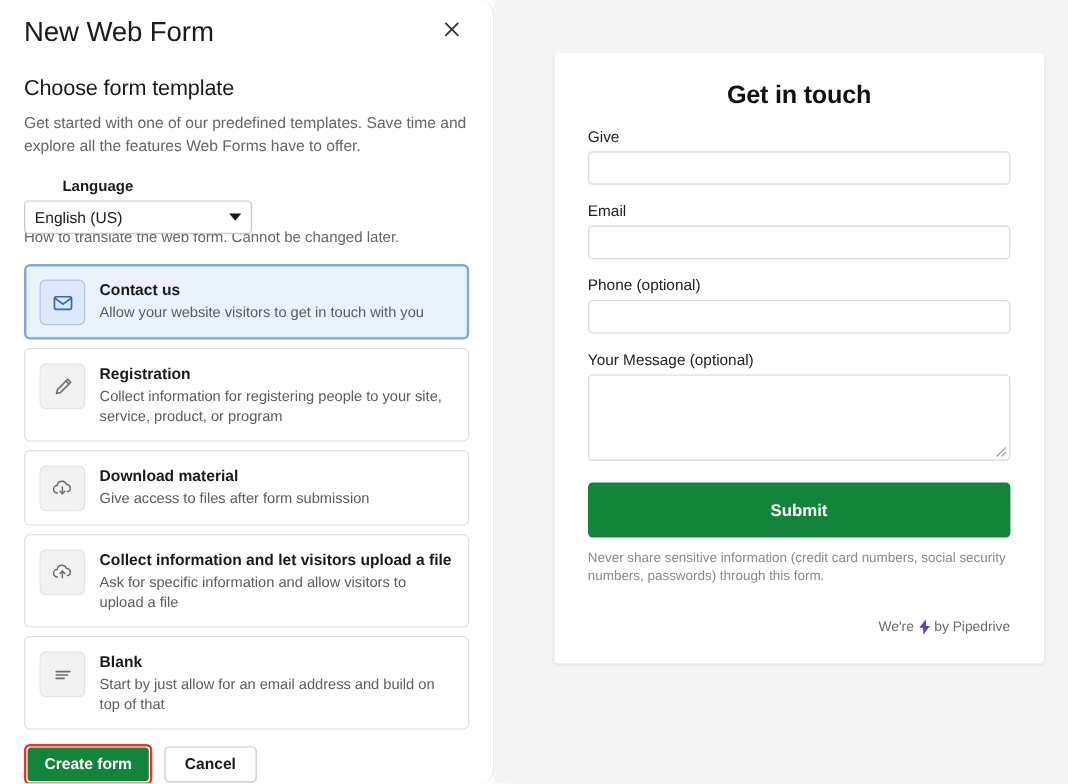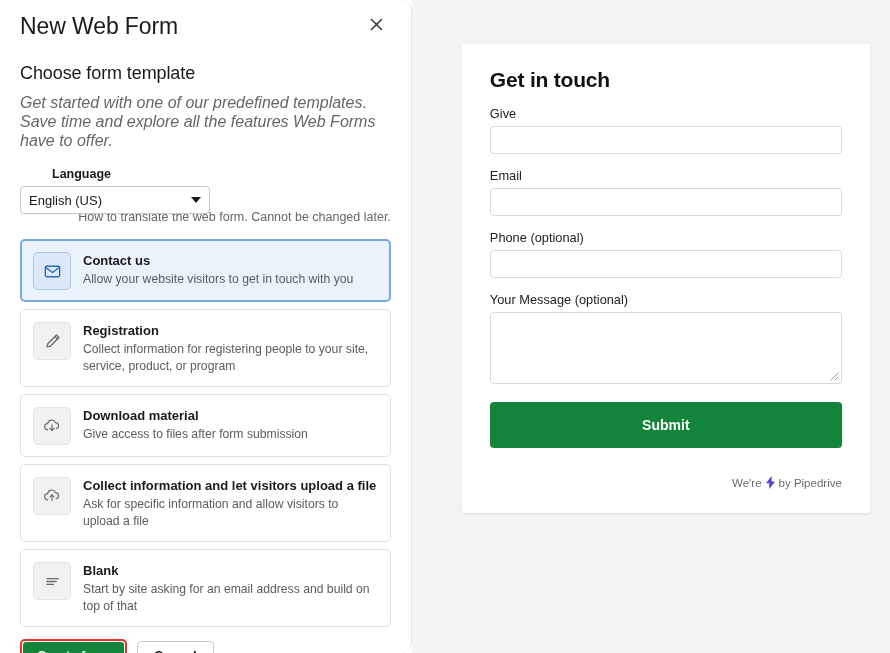--- a/index.html
+++ b/index.html
@@ -57,26 +57,25 @@
   .close-btn svg { display: block; }
 
   .section-title {
     font-size: 18px;
     font-weight: 400;
     color: #1a1a1a;
     margin: 11px 0 0 0;
     letter-spacing: -0.1px;
   }
   .section-desc {
-    font-size: 16px;
+    font-size: 13px;
     line-height: 19px;
     color: #666666;
     margin: 9px 0 0 0;
     max-width: 375px;
-    font-style: italic;
   }
 
   .field-label {
     font-size: 12.5px;
     font-weight: bold;
     color: #1a1a1a;
     margin: 17px 0 5px 0;
     padding-left: 32px;
   }
 
@@ -106,21 +105,20 @@
     border-left: 5px solid transparent;
     border-right: 5px solid transparent;
     border-top: 6px solid #1a1a1a;
     pointer-events: none;
   }
 
   .hint {
     font-size: 12.5px;
     color: #666666;
     margin: 8px 0 0 0;
-    text-align: right;
   }
 
   
   .template-list {
     margin-top: 15px;
   }
   .tpl-card {
     display: flex;
     align-items: flex-start;
     border: 1px solid #e0e0e0;
@@ -224,20 +222,21 @@
     border-radius: 3px;
     box-shadow: 0 1px 3px rgba(0,0,0,0.09);
     padding: 24px 28px 24px 28px;
   }
   .preview-title {
     font-size: 21px;
     font-weight: bold;
     color: #111111;
     margin: 0 0 14px 0;
     letter-spacing: -0.2px;
+    text-align: center;
   }
   .pv-label {
     font-size: 12.8px;
     color: #222222;
     margin: 0 0 5px 0;
   }
   .pv-input {
     width: 100%;
     height: 28px;
     border: 1px solid #d8d8d8;
@@ -380,21 +379,21 @@
       <div class="tpl-card">
         <span class="tpl-icon">
           <svg width="19" height="19" viewBox="0 0 20 20" fill="none" stroke="currentColor" stroke-width="1.4" stroke-linecap="round">
             <line x1="4" y1="7" x2="16" y2="7"></line>
             <line x1="4" y1="10" x2="14" y2="10"></line>
             <line x1="4" y1="13" x2="11" y2="13"></line>
           </svg>
         </span>
         <span class="tpl-text">
           <span class="tpl-title" style="display:block">Blank</span>
-          <span class="tpl-desc" style="display:block">Start by site asking for an email address and build on top of that</span>
+          <span class="tpl-desc" style="display:block">Start by just allow for an email address and build on top of that</span>
         </span>
       </div>
 
     </div>
 
     <div class="footer-actions">
       <span class="btn-primary-wrap">
         <button class="btn-primary">Create form</button>
       </span>
       <button class="btn-secondary">Cancel</button>
@@ -421,20 +420,21 @@
         <span class="resize-grip">
           <svg width="11" height="11" viewBox="0 0 11 11" stroke="currentColor" stroke-width="1" stroke-linecap="round">
             <line x1="10" y1="3" x2="3" y2="10"></line>
             <line x1="10" y1="7" x2="7" y2="10"></line>
           </svg>
         </span>
       </div>
 
       <button class="pv-submit">Submit</button>
 
+      <div class="pv-note">Never share sensitive information (credit card numbers, social security numbers, passwords) through this form.</div>
 
       <div class="pv-footer">
         <span>We're</span>
         <span class="bolt">
           <svg width="11" height="13" viewBox="0 0 11 13" fill="currentColor">
             <path d="M6.6 0L1 7.2h3.2L4.4 13 10 5.6H6.7z"></path>
           </svg>
         </span>
         <span>by Pipedrive</span>
       </div>

